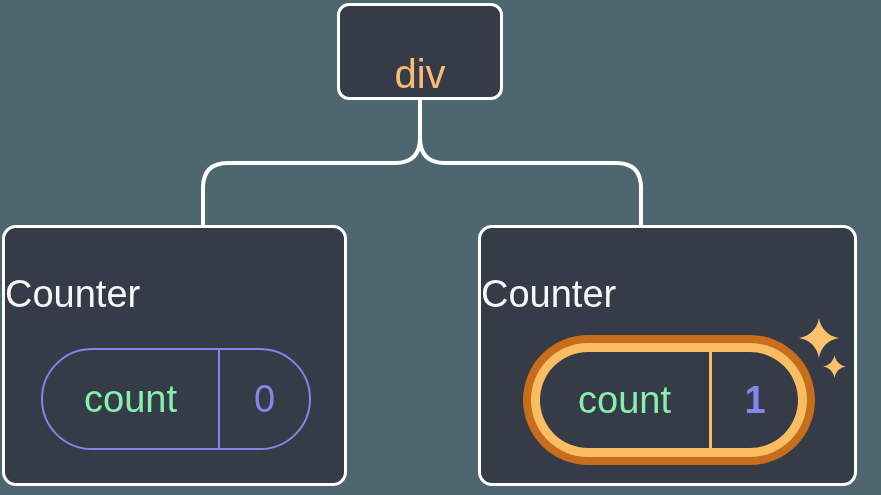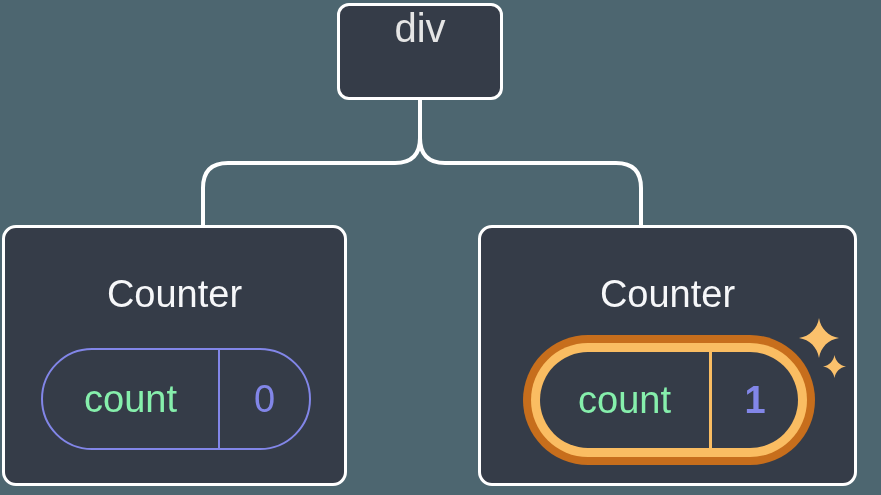--- a/index.html
+++ b/index.html
@@ -26,35 +26,35 @@
     background: #353C48;
     border: 3px solid #FFFFFF;
     box-sizing: border-box;
     z-index: 1;
   }
   .root-node {
     left: 337px; top: 3px;
     width: 166px; height: 97px;
     border-radius: 12px;
     display: flex;
-    align-items: flex-start;
+    align-items: flex-end;
     justify-content: center;
-    color: #e5e5e5;
+    color: #fdba74;
     font-size: 40px;
   }
   .card {
     border-radius: 14px;
   }
   .card-left  { left: 2px;   top: 225px; width: 345px; height: 261px; }
   .card-right { left: 478px; top: 225px; width: 379px; height: 261px; }
   .card-title {
     position: absolute;
     top: 44px; left: 0;
     width: 100%;
-    text-align: center;
+    text-align: left;
     color: #F6F7F9;
     font-size: 38px;
     line-height: 44px;
   }
   
   .pill {
     position: absolute;
     left: 36px; top: 120px;
     width: 270px; height: 102px;
     border: 2px solid #8286E8;

